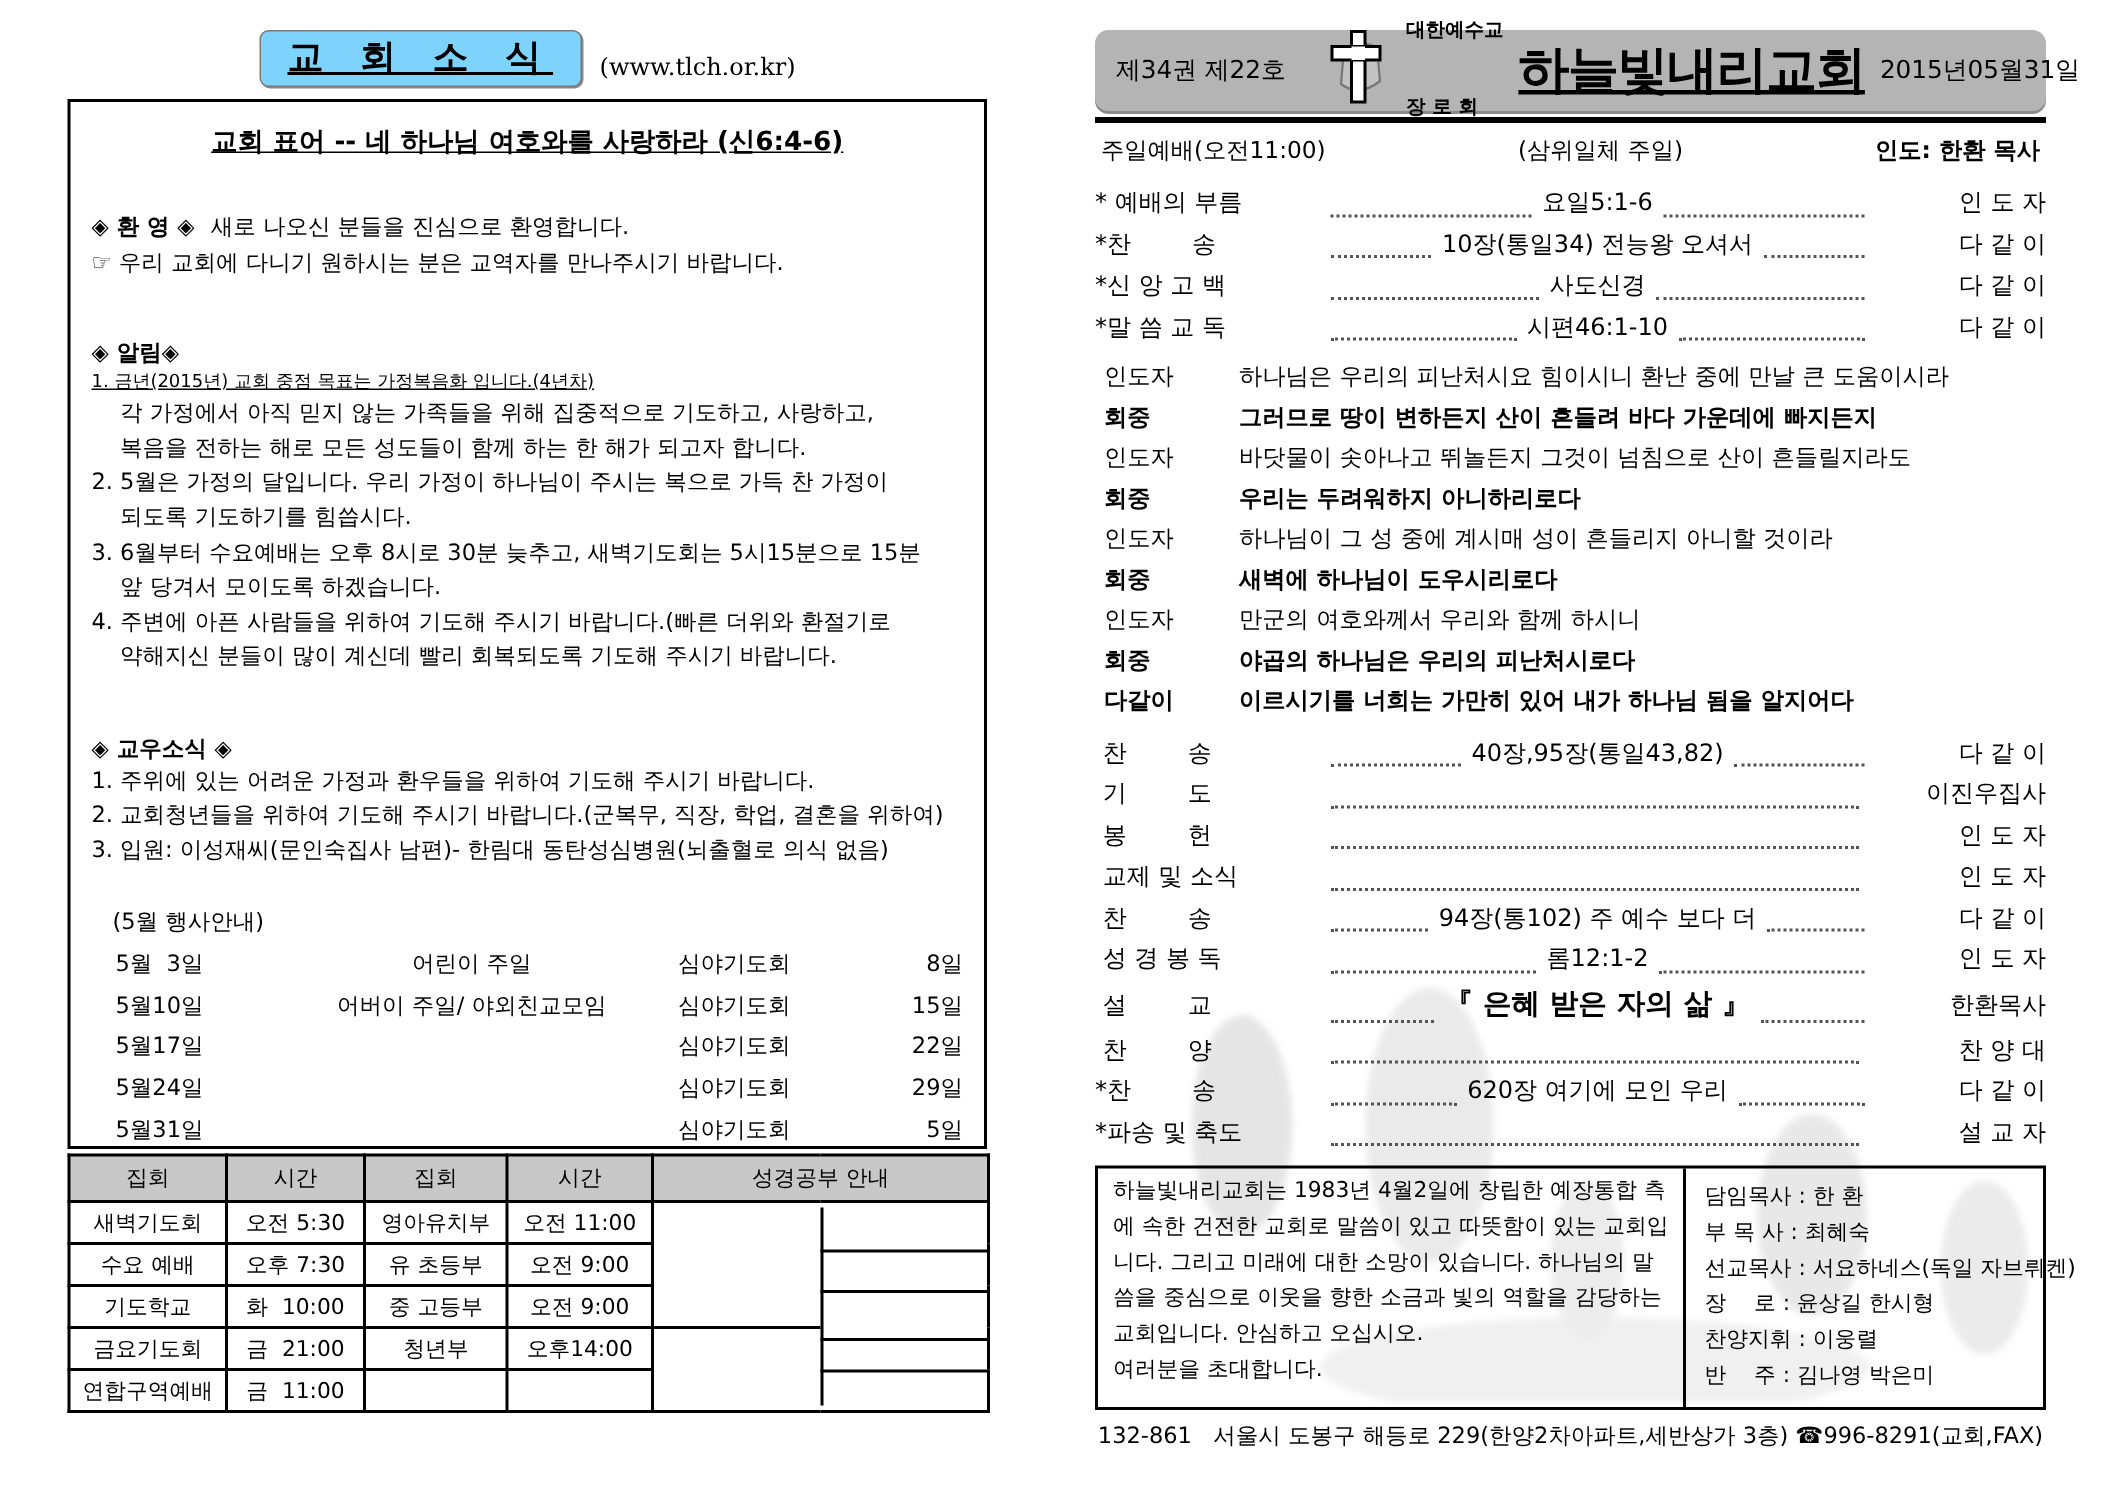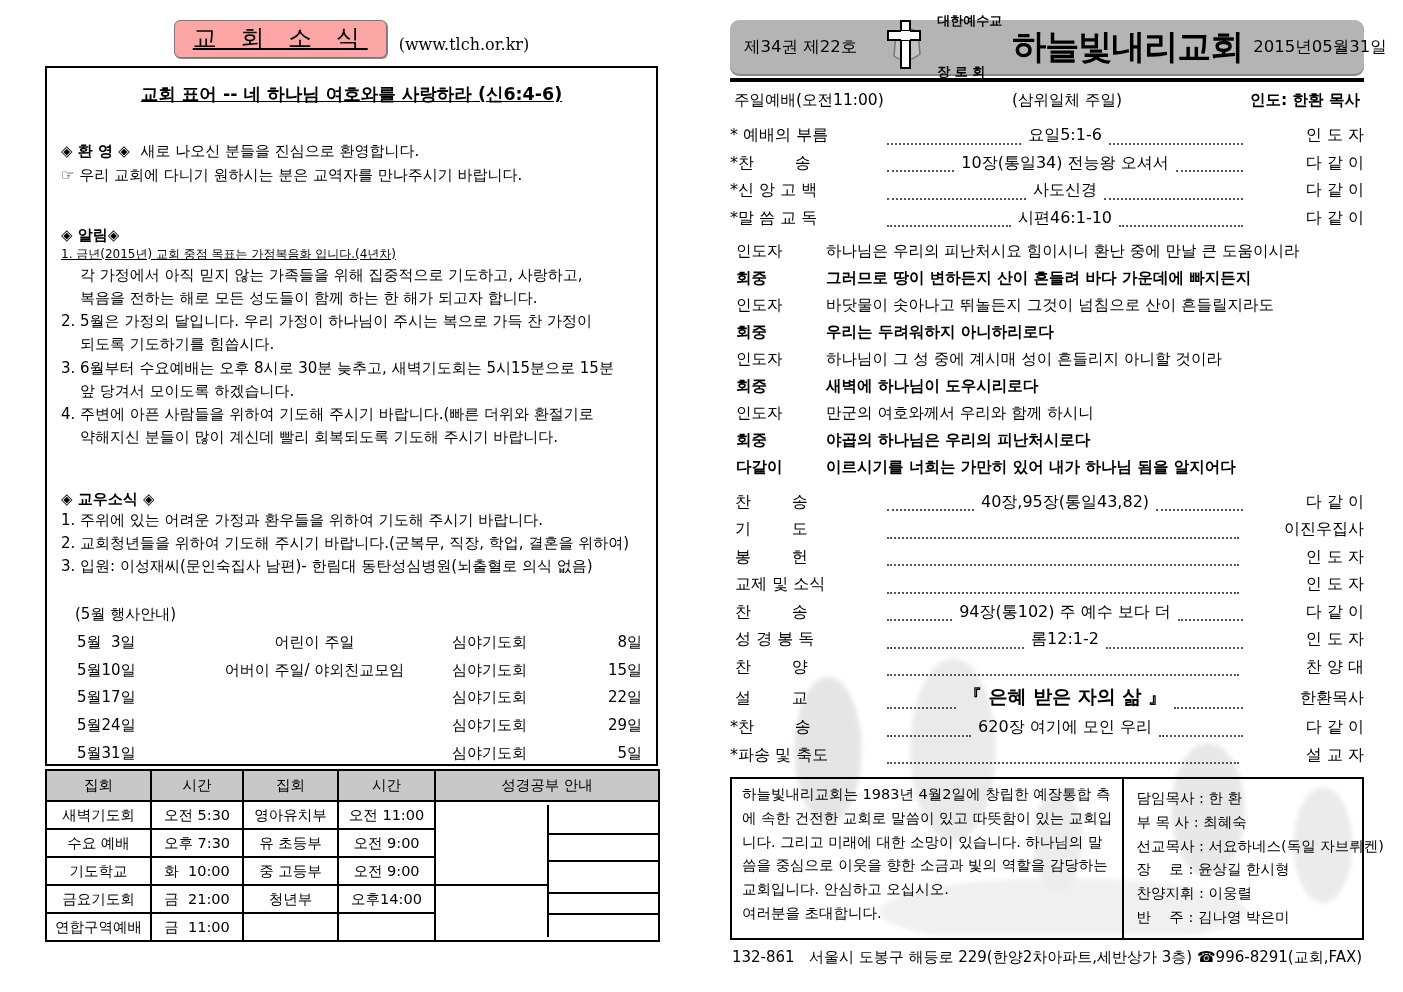--- a/index.html
+++ b/index.html
@@ -7,22 +7,22 @@
     width:1403px;height:992px;background:#ffffff;color:#000;
     font-family:"DejaVu Sans","Liberation Sans",sans-serif;
     position:relative;overflow:hidden;
   }
   .bold{font-weight:bold;}
   .pre{white-space:pre;}
   
   .page-left{position:absolute;left:45px;top:20px;width:613px;z-index:2;}
   .masthead{display:flex;justify-content:center;align-items:flex-end;gap:12px;margin-bottom:8px;}
   .masthead-title{
-    background:#fca5a5;border:1px solid #7a7a7a;border-radius:6px;
-    padding:1px 18px 3px;font-size:24px;font-weight:normal;letter-spacing:8px;
+    background:#7dd3fc;border:1px solid #7a7a7a;border-radius:6px;
+    padding:1px 18px 3px;font-size:24px;font-weight:bold;letter-spacing:8px;
     text-decoration:underline;box-shadow:1px 1px 0 #888;
   }
   .masthead-url{font-family:"DejaVu Serif","Liberation Serif",serif;font-size:16px;padding-bottom:4px;}
   .main-box{border:2px solid #000;height:700px;box-sizing:border-box;padding:12px 14px 8px;}
   .motto{text-align:center;font-weight:bold;font-size:17.5px;text-decoration:underline;margin:2px 0 34px;}
   .welcome-line1{font-size:15px;line-height:1.5;}
   .welcome-line1 .sec-head{margin-right:6px;}
   .welcome-line2{font-size:15px;line-height:1.7;}
   .sec-head{font-weight:bold;font-size:15px;}
   .section-notice{margin-top:38px;}
@@ -59,21 +59,21 @@
       radial-gradient(300px 55px at 50% 93%,#e2e2e2 60%,transparent 62%);
   }
   .page-right{position:absolute;left:730px;top:20px;width:634px;z-index:2;}
   .r-bar{
     background:#b4b4b4;border-radius:9px;height:54px;display:flex;align-items:center;
     padding:0 14px;gap:10px;box-sizing:border-box;box-shadow:0 2px 0 #8a8a8a;
   }
   .r-issue{font-size:16.5px;white-space:pre;}
   .r-logo{margin-left:18px;}
   .r-denom{font-size:13px;font-weight:bold;line-height:1.3;white-space:pre;}
-  .r-church{font-size:34px;font-weight:bold;letter-spacing:-1px;white-space:nowrap;}
+  .r-church{font-size:34px;font-weight:bold;letter-spacing:-1px;white-space:nowrap;text-decoration:underline;}
   .r-date{margin-left:auto;font-size:16.5px;white-space:pre;}
   .r-rule{height:4px;background:#000;margin:4px 0 8px;}
   .service-line{display:flex;align-items:baseline;font-size:15.5px;margin:2px 4px 10px;}
   .sv-left{width:220px;}
   .sv-center{flex:1;text-align:center;}
   .sv-right{width:180px;text-align:right;font-weight:bold;}
   .worship-row{display:flex;align-items:baseline;font-size:16px;line-height:1.72;}
   .w-label{width:152px;flex-shrink:0;white-space:pre;}
   .dots{flex:1;border-bottom:2px dotted #555;margin:0 5px 4px;min-width:14px;align-self:flex-end;height:2px;}
   .w-center{white-space:pre;padding:0 2px;text-align:right;}
@@ -368,31 +368,31 @@
         <span class="w-by">다 같 이</span>
     </div>
     <div class="worship-row">
       <span class="w-label"> 성 경 봉 독</span>
         <span class="dots"></span>
         <span class="w-center">롬12:1-2</span>
         <span class="dots"></span>
         <span class="w-by">인 도 자</span>
     </div>
     <div class="worship-row">
+      <span class="w-label"> 설        교</span>
+        <span class="dots"></span>
+        <span class="w-center sermon">『 은혜 받은 자의 삶 』</span>
+        <span class="dots"></span>
+        <span class="w-by">한환목사</span>
+    </div>
+    <div class="worship-row">
       <span class="w-label"> 찬        양</span>
         <span class="dots"></span>
         <span class="w-center"></span>
         <span class="w-by">찬 양 대</span>
-    </div>
-    <div class="worship-row">
-      <span class="w-label"> 설        교</span>
-        <span class="dots"></span>
-        <span class="w-center sermon">『 은혜 받은 자의 삶 』</span>
-        <span class="dots"></span>
-        <span class="w-by">한환목사</span>
     </div>
     <div class="worship-row">
       <span class="w-label">*찬        송</span>
         <span class="dots"></span>
         <span class="w-center">620장 여기에 모인 우리</span>
         <span class="dots"></span>
         <span class="w-by">다 같 이</span>
     </div>
     <div class="worship-row">
       <span class="w-label">*파송 및 축도</span>

